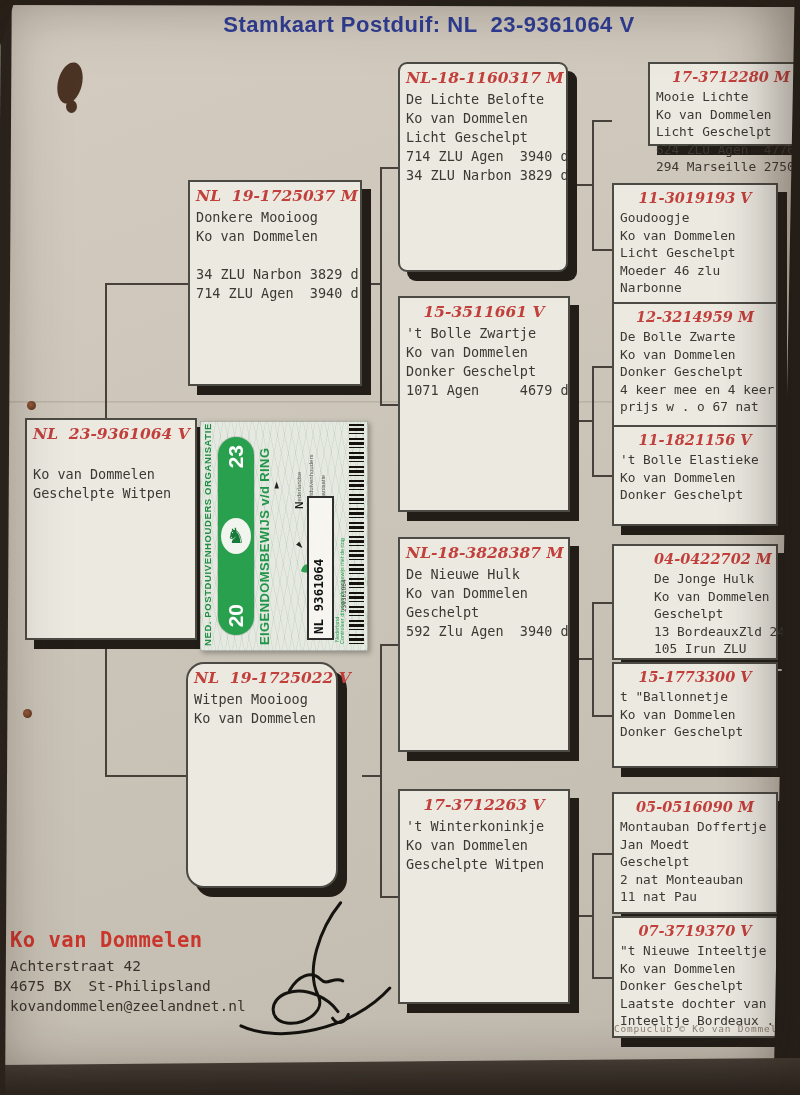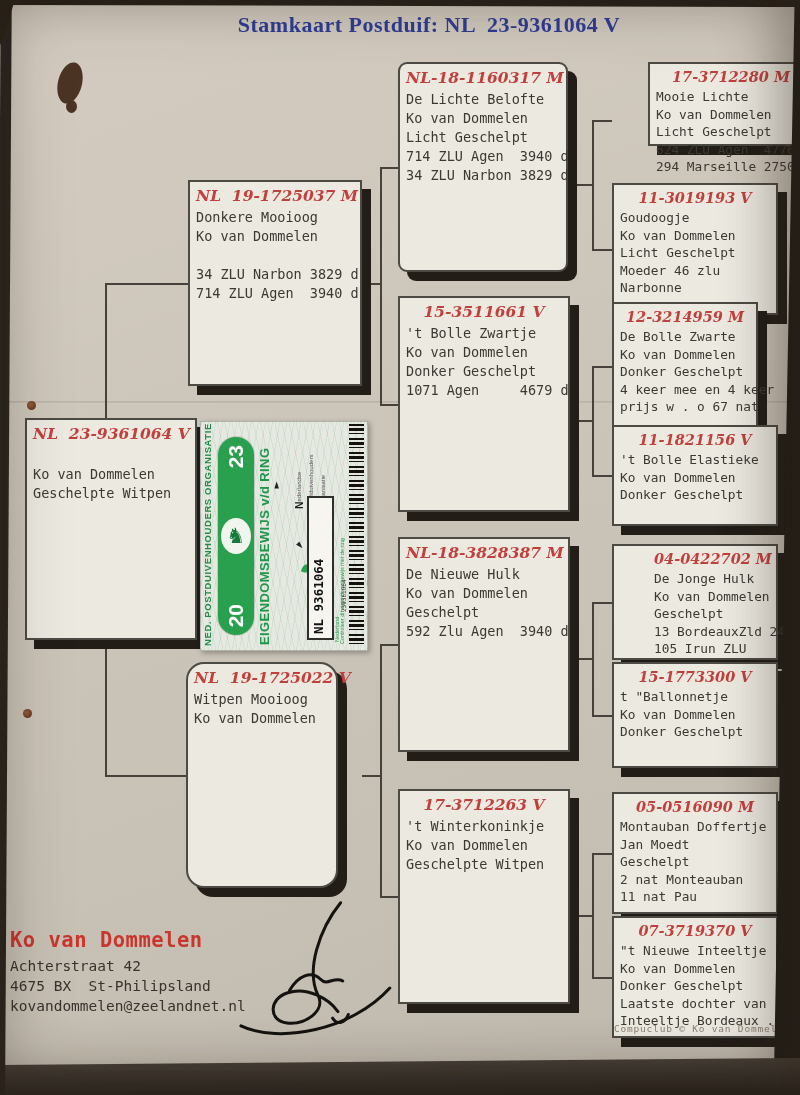--- a/index.html
+++ b/index.html
@@ -24,21 +24,21 @@
     border-left:15px solid #262019;border-bottom:46px solid transparent;}
   .blot{position:absolute;background:#4c3425;border-radius:50%;z-index:7;}
   .crease{position:absolute;left:0;width:100%;height:2px;z-index:1;
     background:linear-gradient(rgba(100,88,74,.0),rgba(100,88,74,.35),rgba(255,255,255,.25));}
   .hole{position:absolute;width:9px;height:9px;border-radius:50%;z-index:7;
     background:radial-gradient(circle at 40% 40%, #9a5d3c 0%, #6e3f28 60%, #59321f 100%);}
   
   .title{
     position:absolute;top:12px;left:0;width:100%;text-align:center;z-index:2;
     padding-left:58px;box-sizing:border-box;
-    font-family:Liberation Serif, serif;font-weight:bold;font-size:22px;
+    font-family:Liberation Sans, sans-serif;font-weight:bold;font-size:22px;
     color:#2e3d96;white-space:pre;letter-spacing:.5px;
   }
   
   .pbox{
     position:absolute;z-index:3;box-sizing:border-box;
     background:#ecead f;background:#ece9e1;
     border:2px solid #4c4a44;
     box-shadow:9px 9px 0 #221d17;
     padding:4px 6px;
   }
@@ -227,21 +227,21 @@
   <div class="pbox g4" style="left:612px;top:183px;width:166px;height:132px;">
     <div class="ring">11-3019193 V</div>
     <div class="blines">
         <div class="bline">Goudoogje</div>
         <div class="bline">Ko van Dommelen</div>
         <div class="bline">Licht Geschelpt</div>
         <div class="bline">Moeder 46 zlu</div>
         <div class="bline">Narbonne</div>
       </div>
   </div>
-  <div class="pbox g4" style="left:612px;top:302px;width:146px;height:128px;">
+  <div class="pbox g4" style="left:612px;top:302px;width:166px;height:128px;">
     <div class="ring">12-3214959 M</div>
     <div class="blines">
         <div class="bline">De Bolle Zwarte</div>
         <div class="bline">Ko van Dommelen</div>
         <div class="bline">Donker Geschelpt</div>
         <div class="bline">4 keer mee en 4 keer</div>
         <div class="bline">prijs w . o 67 nat</div>
       </div>
   </div>
   <div class="pbox g4" style="left:612px;top:425px;width:166px;height:101px;">

